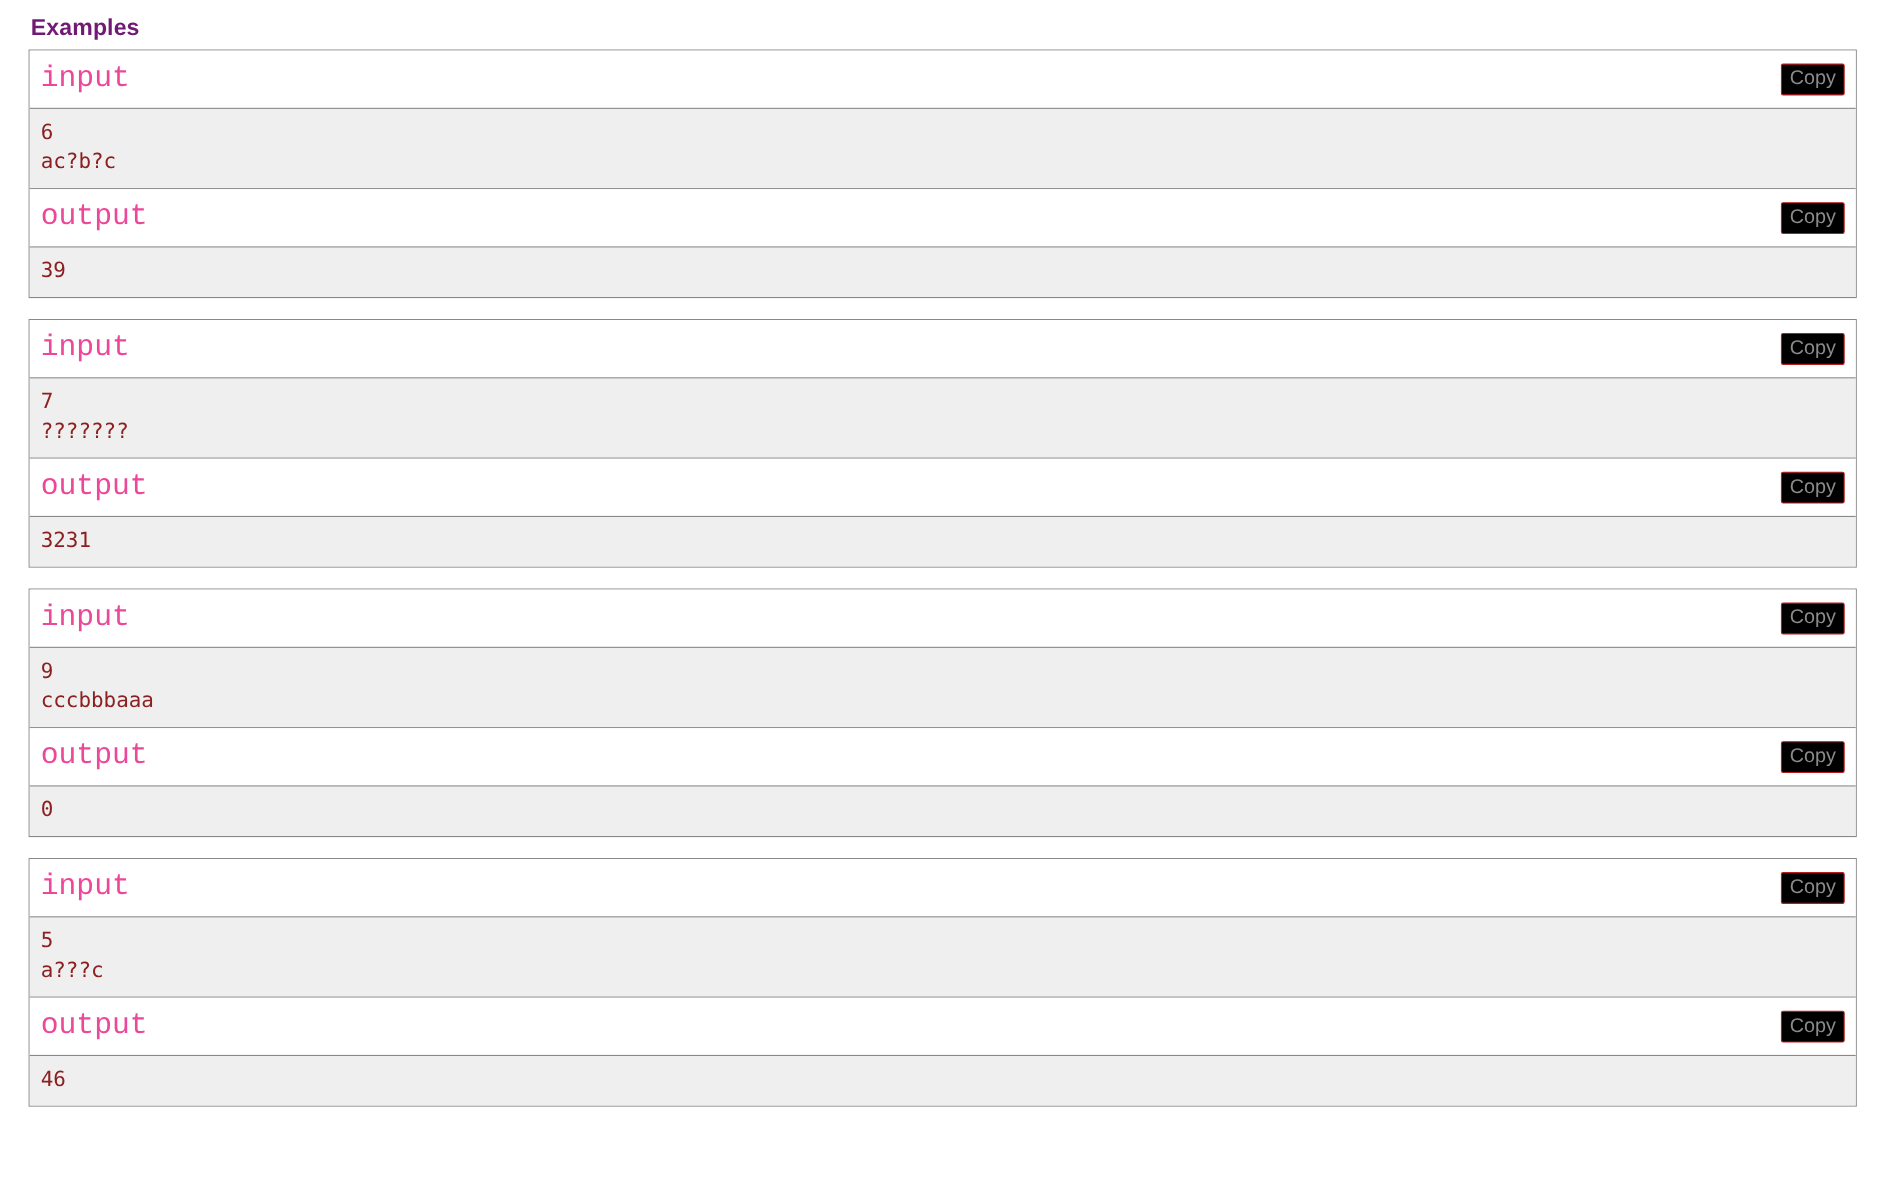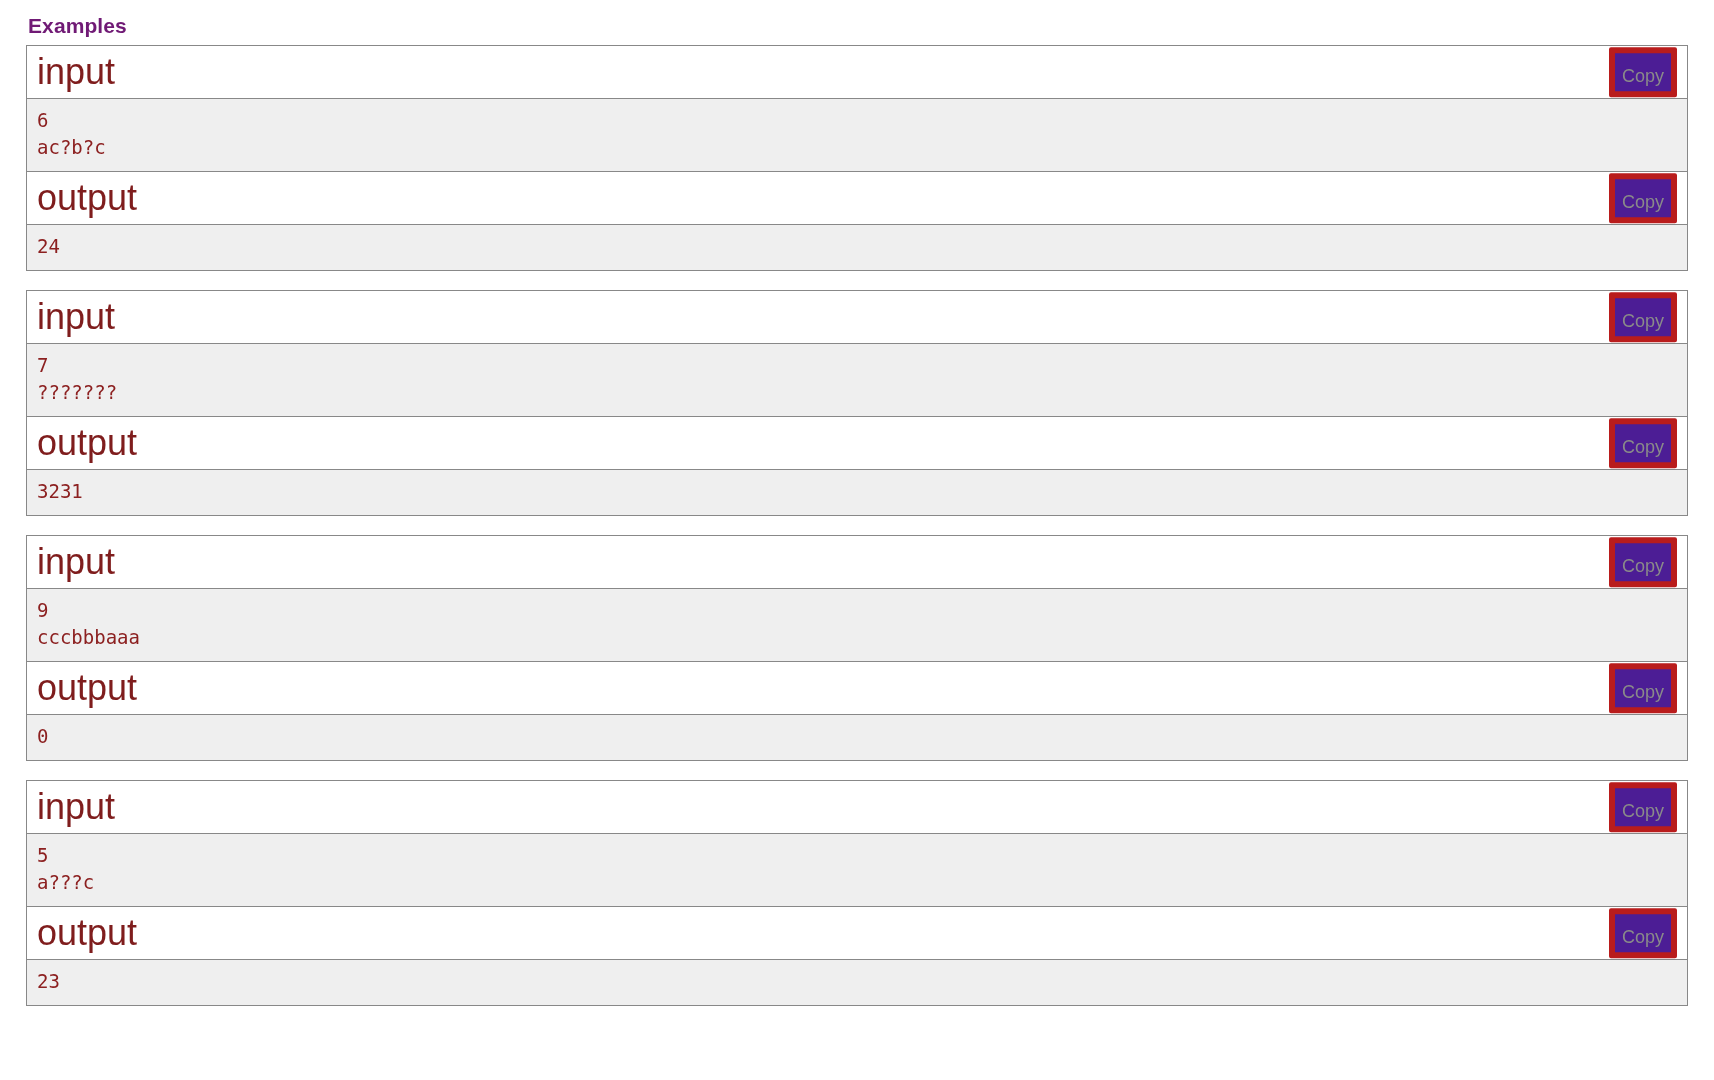--- a/index.html
+++ b/index.html
@@ -49,40 +49,40 @@
     background: #ffffff;
     padding: 9px 12px 9px 10px;
     box-sizing: border-box;
     border-bottom: 1px solid #888888;
     height: 53px;
     display: flex;
     align-items: center;
   }
 
   .io-title-text {
-    font-family: Liberation Sans, sans-serif;
-    font-size: 36px;
+    font-family: Liberation Mono, monospace;
+    font-size: 27px;
     font-weight: normal;
-    color: #7f1d1d;
+    color: #ec4899;
     line-height: 1;
     letter-spacing: 0px;
   }
 
   .copy-btn {
     position: absolute;
     right: 10px;
     top: 50%;
     transform: translateY(-50%);
     font-family: "Liberation Sans", sans-serif;
     font-size: 18px;
     color: #8a8a8a;
-    background: #4c1d95;
-    border: 6px solid #b91c1c;
+    background: #000000;
+    border: 1px solid #b91c1c;
     border-radius: 2px;
-    padding: 12px 7px 3px 7px;
+    padding: 1px 7px 3px 7px;
     line-height: 1.25;
     cursor: pointer;
     user-select: none;
   }
 
   .io-pre {
     background: #efefef;
     margin: 0;
     padding: 8px 10px 10px 10px;
     font-family: "DejaVu Sans Mono", monospace;
@@ -111,21 +111,21 @@
       <div class="io-title">
         <span class="io-title-text">input</span>
         <button class="copy-btn">Copy</button>
       </div>
       <pre class="io-pre">6
 ac?b?c</pre>
       <div class="io-title">
         <span class="io-title-text">output</span>
         <button class="copy-btn">Copy</button>
       </div>
-      <pre class="io-pre last">24</pre>
+      <pre class="io-pre last">39</pre>
     </div>
 
     <div class="sample-test">
       <div class="io-title">
         <span class="io-title-text">input</span>
         <button class="copy-btn">Copy</button>
       </div>
       <pre class="io-pre">7
 ???????</pre>
       <div class="io-title">
@@ -153,17 +153,17 @@
       <div class="io-title">
         <span class="io-title-text">input</span>
         <button class="copy-btn">Copy</button>
       </div>
       <pre class="io-pre">5
 a???c</pre>
       <div class="io-title">
         <span class="io-title-text">output</span>
         <button class="copy-btn">Copy</button>
       </div>
-      <pre class="io-pre last">23</pre>
+      <pre class="io-pre last">46</pre>
     </div>
 
   </div>
 </div>
 
 </body></html>

